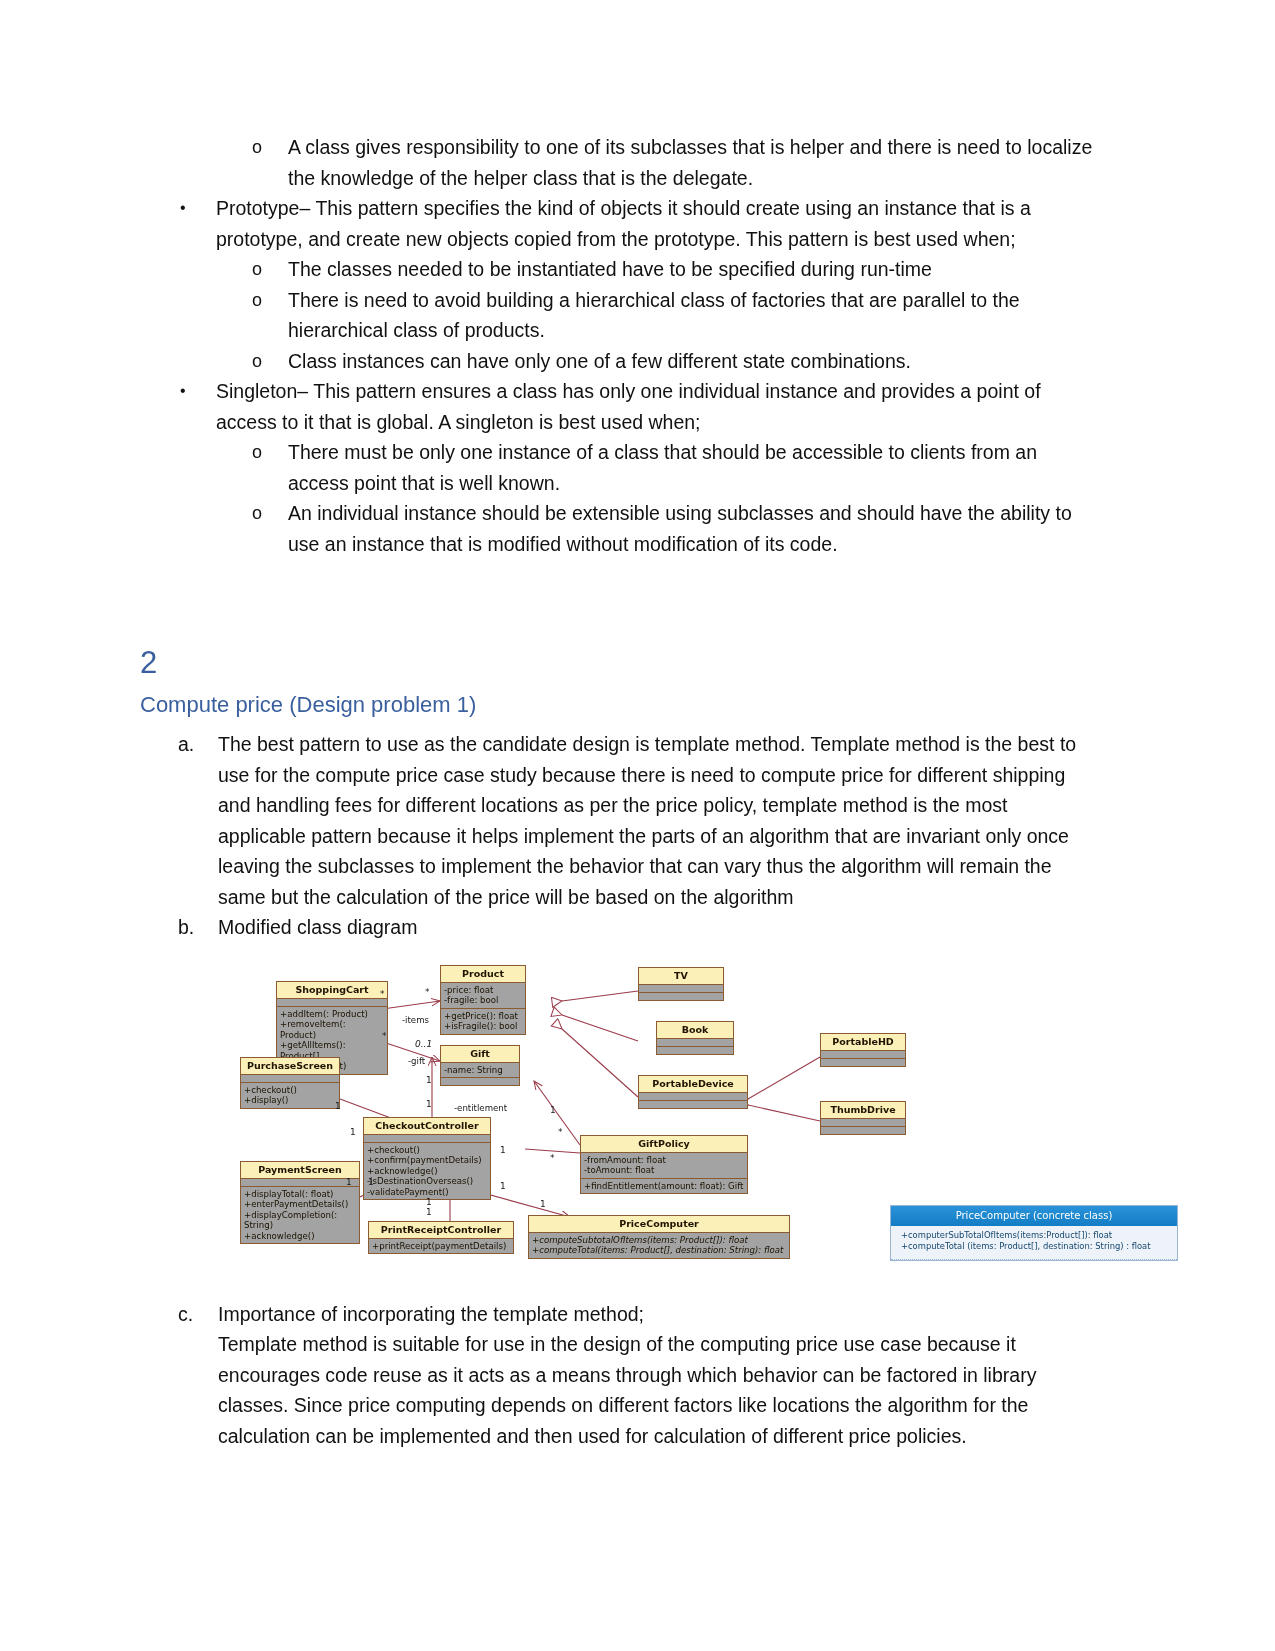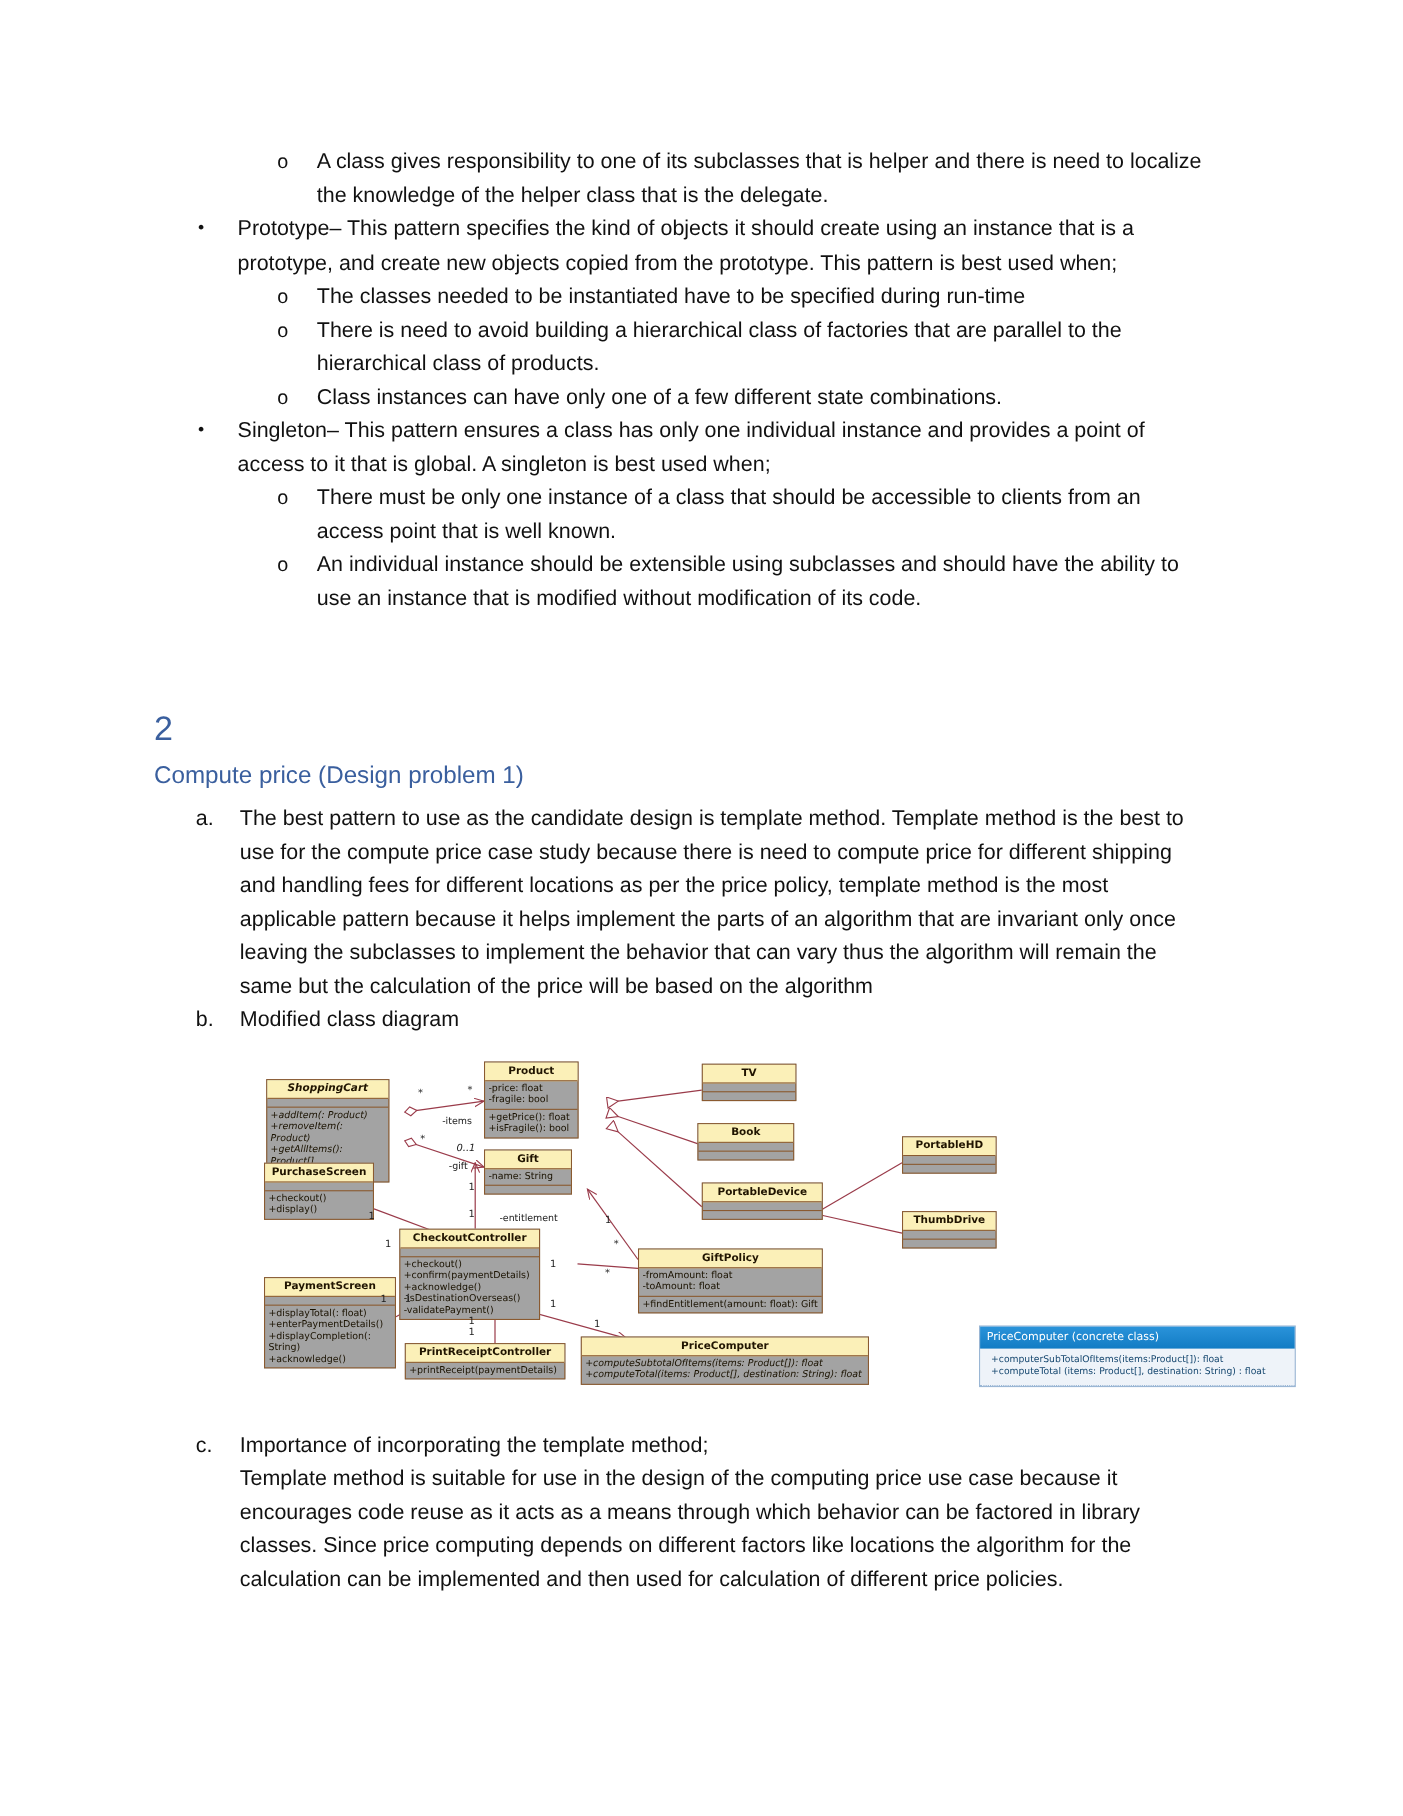--- a/index.html
+++ b/index.html
@@ -153,20 +153,21 @@
     box-sizing: border-box;
   }
   .callout .cap {
     background: #1f86d0;
     background: linear-gradient(#2a93da, #127cc4);
     color: #ffffff;
     font-size: 10px;
     line-height: 14px;
     padding: 3px 6px;
     font-family: "DejaVu Sans", sans-serif;
+    text-align: center;
   }
   .callout .body {
     font-size: 8.4px;
     line-height: 11.5px;
     color: #14466e;
     padding: 4px 6px 6px 10px;
     white-space: pre-line;
     font-family: "DejaVu Sans", sans-serif;
     border-bottom: 1px dotted #9ab6d4;
   }
@@ -268,21 +269,21 @@
           <path d="M285,200 L340,204"></path>
 
           <path d="M200,232 L330,268" marker-end="url(#openArrow)"></path>
 
           <path d="M210,232 L210,272"></path>
         </g>
 
         <path d="M840,286 L700,286" stroke="#2a7fc4" stroke-width="1.2" fill="none" marker-end="url(#blueArrow)"></path>
       </svg>
 
-      <div class="uml" style="left:2px; top:32px; width:112px;font-style:italic;">
+      <div class="uml" style="left:36px; top:32px; width:112px;">
         <div class="hdr">ShoppingCart</div>
         <div class="sec empty"></div>
         <div class="sec">+addItem(: Product)
 +removeItem(: Product)
 +getAllItems(): Product[]
 +addGift(: Gift)</div>
       </div>
 
       <div class="uml" style="left:200px; top:16px; width:86px;">
         <div class="hdr">Product</div>
@@ -291,21 +292,21 @@
         <div class="sec">+getPrice(): float
 +isFragile(): bool</div>
       </div>
 
       <div class="uml" style="left:398px; top:18px; width:86px;">
         <div class="hdr">TV</div>
         <div class="sec empty"></div>
         <div class="sec empty"></div>
       </div>
 
-      <div class="uml" style="left:394px; top:72px; width:88px;">
+      <div class="uml" style="left:416px; top:72px; width:78px;">
         <div class="hdr">Book</div>
         <div class="sec empty"></div>
         <div class="sec empty"></div>
       </div>
 
       <div class="uml" style="left:398px; top:126px; width:110px;">
         <div class="hdr">PortableDevice</div>
         <div class="sec empty"></div>
         <div class="sec empty"></div>
       </div>

